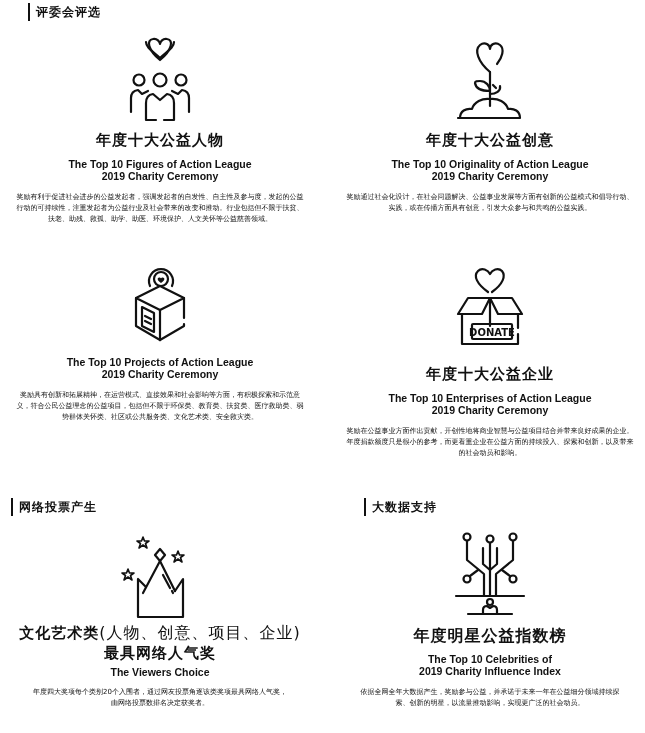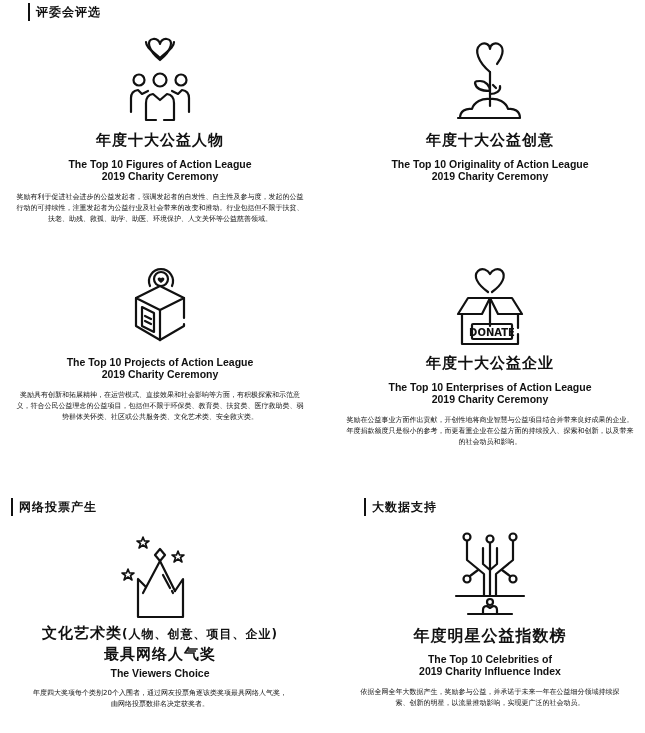--- a/index.html
+++ b/index.html
@@ -4,21 +4,21 @@
 <style>
   * { margin: 0; padding: 0; box-sizing: border-box; }
   html, body { width: 645px; height: 733px; background: #ffffff; overflow: hidden; }
   body { position: relative; font-family: "DejaVu Sans", "Liberation Sans", sans-serif; color: #111; }
   .sec-head { position: absolute; display: flex; align-items: center; height: 22px; }
   .sec-bar { width: 2px; height: 18px; background: #111; margin-right: 6px; }
   .sec-title { font-size: 12px; font-weight: bold; letter-spacing: 1px; color: #111; }
   .card { position: absolute; width: 300px; text-align: center; }
   .icon { display: block; margin: 0 auto; }
   .cn-title { font-size: 15px; font-weight: bold; letter-spacing: 1px; color: #111; line-height: 20px; }
-  .cn-title-sm { font-size: 12px; font-weight: bold; }
+  .cn-title-sm { font-size: 16px; font-weight: normal; }
   .en-title { font-family: "Liberation Sans", sans-serif; font-size: 10.5px; font-weight: bold; line-height: 12px; color: #111; }
   .desc { font-size: 7px; line-height: 11px; color: #111; padding: 0 4px; }
   svg .s { fill: none; stroke: #111; stroke-width: 2.2; stroke-linecap: round; stroke-linejoin: round; }
 </style>
 </head>
 <body>
 
 <div class="sec-head" style="left:28px; top:1px;">
   <div class="sec-bar"></div>
   <div class="sec-title">评委会评选</div>
@@ -45,20 +45,21 @@
   <svg class="icon" width="80" height="86" viewBox="0 0 80 86">
     <path class="s" d="M40 36 C28 26 24 14 30 9 C35 5 40 9 40 13 C40 9 45 5 50 9 C55 13 52 22 47 28"></path>
     <path class="s" d="M40 36 V70"></path>
     <path class="s" d="M40 55 C34 55 26 54 25 47 C25 45 27 45 30 45 C36 45 40 50 40 55 Z"></path>
     <path class="s" d="M40 58 C46 58 51 55 50 50 M46 52 L43 49"></path>
     <path class="s" d="M10 82 C10 75 16 72 22 73 C24 66 32 62 40 63 C48 62 56 66 58 73 C64 72 70 75 70 82 H8"></path>
   </svg>
   <div class="cn-title" style="margin-top:8px;">年度十大公益创意</div>
   <div class="en-title" style="margin-top:8px;">The Top 10 Originality of Action League</div>
   <div class="en-title">2019 Charity Ceremony</div>
+  <div class="desc" style="margin-top:10px;">奖励通过社会化设计，在社会问题解决、公益事业发展等方面有创新的公益模式和倡导行动、实践，或在传播方面具有创意，引发大众参与和共鸣的公益实践。</div>
 </div>
 
 <div class="card" style="left:10px; top:262px;">
   <svg class="icon" width="80" height="86" viewBox="0 0 80 86">
     <path class="s" d="M30 24 A12 12 0 1 1 52 24"></path>
     <circle class="s" cx="41" cy="17" r="7"></circle>
     <path d="M41 21 C38 19 37 17 38 16 C39 15 40.5 15.5 41 16.5 C41.5 15.5 43 15 44 16 C45 17 44 19 41 21 Z" fill="#111"></path>
     <path class="s" d="M16 36 L40 24 L64 36 L40 48 Z"></path>
     <path class="s" d="M16 36 V64 L40 78 V48"></path>
     <path class="s" d="M64 36 V56 M64 62 V64 L40 78"></path>
@@ -73,21 +74,21 @@
 <div class="card" style="left:340px; top:262px;">
   <svg class="icon" width="90" height="86" viewBox="0 0 90 86">
     <path class="s" d="M43 30 C32 22 28 14 33 9 C37 5 43 8 45 12 C47 8 53 5 57 9 C61 14 58 22 47 30"></path>
     <path class="s" d="M45 36 L23 36 L13 52 H37 Z"></path>
     <path class="s" d="M45 36 L67 36 L77 52 H53 Z"></path>
     <path class="s" d="M17 52 V82 H73 V72 M73 66 V52"></path>
     <path class="s" d="M45 36 V64"></path>
     <rect class="s" x="27" y="62" width="40" height="15" rx="1"></rect>
     <text x="47" y="74" text-anchor="middle" font-family="DejaVu Sans, sans-serif" font-weight="bold" font-size="10" fill="#111">DONATE</text>
   </svg>
-  <div class="cn-title" style="margin-top:5px;">年度十大公益企业</div>
+  <div class="cn-title" style="margin-top:16px;">年度十大公益企业</div>
   <div class="en-title" style="margin-top:8px;">The Top 10 Enterprises of Action League</div>
   <div class="en-title">2019 Charity Ceremony</div>
   <div class="desc" style="margin-top:10px;">奖励在公益事业方面作出贡献，开创性地将商业智慧与公益项目结合并带来良好成果的企业。年度捐款额度只是很小的参考，而更看重企业在公益方面的持续投入、探索和创新，以及带来的社会动员和影响。</div>
 </div>
 
 <div class="sec-head" style="left:11px; top:496px;">
   <div class="sec-bar"></div>
   <div class="sec-title">网络投票产生</div>
 </div>
 

